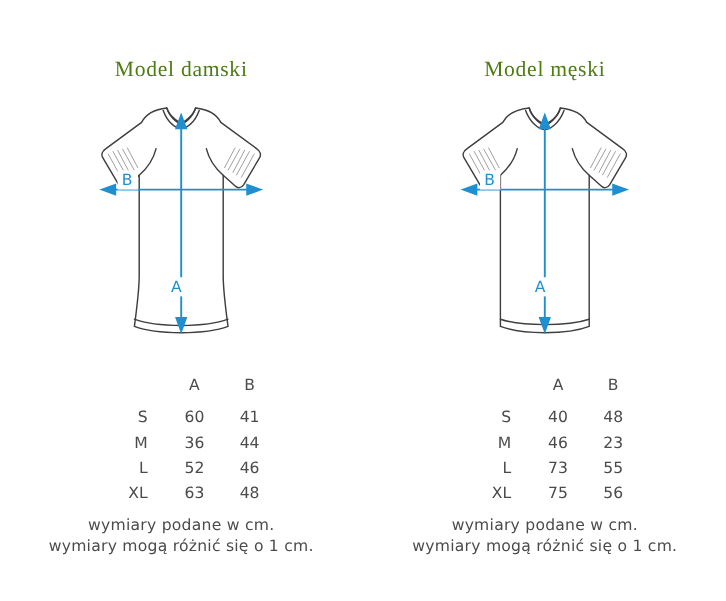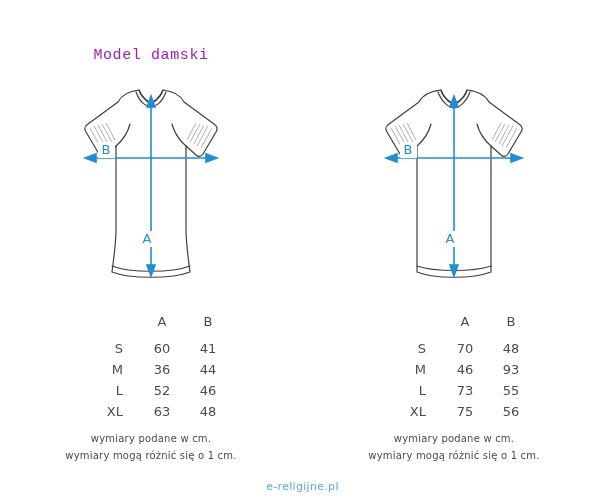--- a/index.html
+++ b/index.html
@@ -27,24 +27,24 @@
   }
   .panel-left { left: 0; }
   .panel-right { left: 303px; }
 
   .panel-title {
     position: absolute;
     top: 47px;
     left: 0;
     width: 302px;
     text-align: center;
-    font-size: 15px;
+    font-size: 18px;
     letter-spacing: 0.6px;
-    color: #a21caf;
-    font-family: Liberation Mono, monospace;
+    color: #4d7c0f;
+    font-family: Liberation Serif, serif;
   }
 
   .shirt-area {
     position: absolute;
     top: 80px;
     left: 0;
     width: 302px;
     height: 225px;
   }
 
@@ -88,21 +88,21 @@
     padding-top: 3px;
     padding-bottom: 3px;
   }
 
   .notes {
     position: absolute;
     top: 430px;
     left: 0;
     width: 302px;
     text-align: center;
-    font-size: 10px;
+    font-size: 13px;
     line-height: 17px;
     color: #4b4b4b;
     letter-spacing: 0.2px;
   }
 
   .footer {
     position: absolute;
     left: 0;
     top: 480px;
     width: 605px;
@@ -223,20 +223,21 @@
     </div>
 
     <div class="notes">
       <div>wymiary podane w cm.</div>
       <div>wymiary mogą różnić się o 1 cm.</div>
     </div>
   </div>
 
   <div class="panel panel-right">
 
+    <div class="panel-title">Model męski</div>
 
     <div class="shirt-area">
       <svg width="302" height="225" viewBox="0 0 302 225">
         <g fill="none" stroke="#3f3f3f" stroke-width="1.2" stroke-linejoin="round" stroke-linecap="round">
 
           <path d="M116,22
                    C120,14 129,11 138,10
                    C140,18 148,23 151,23
                    C154,23 162,18 164,10
                    C173,11 182,14 186,22
@@ -296,27 +297,27 @@
         <thead>
           <tr class="head">
             <th class="col-label"></th>
             <th class="col-a">A</th>
             <th class="col-b">B</th>
           </tr>
         </thead>
         <tbody>
           <tr>
             <td class="col-label">S</td>
-            <td class="col-a">70</td>
+            <td class="col-a">40</td>
             <td class="col-b">48</td>
           </tr>
           <tr>
             <td class="col-label">M</td>
             <td class="col-a">46</td>
-            <td class="col-b">93</td>
+            <td class="col-b">23</td>
           </tr>
           <tr>
             <td class="col-label">L</td>
             <td class="col-a">73</td>
             <td class="col-b">55</td>
           </tr>
           <tr>
             <td class="col-label">XL</td>
             <td class="col-a">75</td>
             <td class="col-b">56</td>
@@ -324,14 +325,13 @@
         </tbody>
       </table>
     </div>
 
     <div class="notes">
       <div>wymiary podane w cm.</div>
       <div>wymiary mogą różnić się o 1 cm.</div>
     </div>
   </div>
 
-  <div class="footer">e-religijne.pl</div>
 </div>
 
 </body></html>

